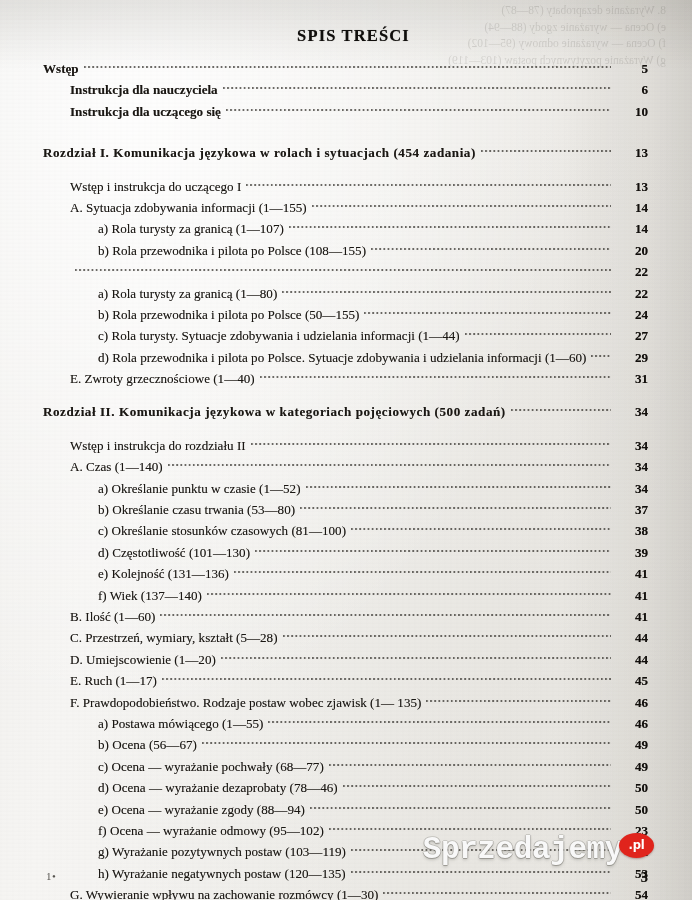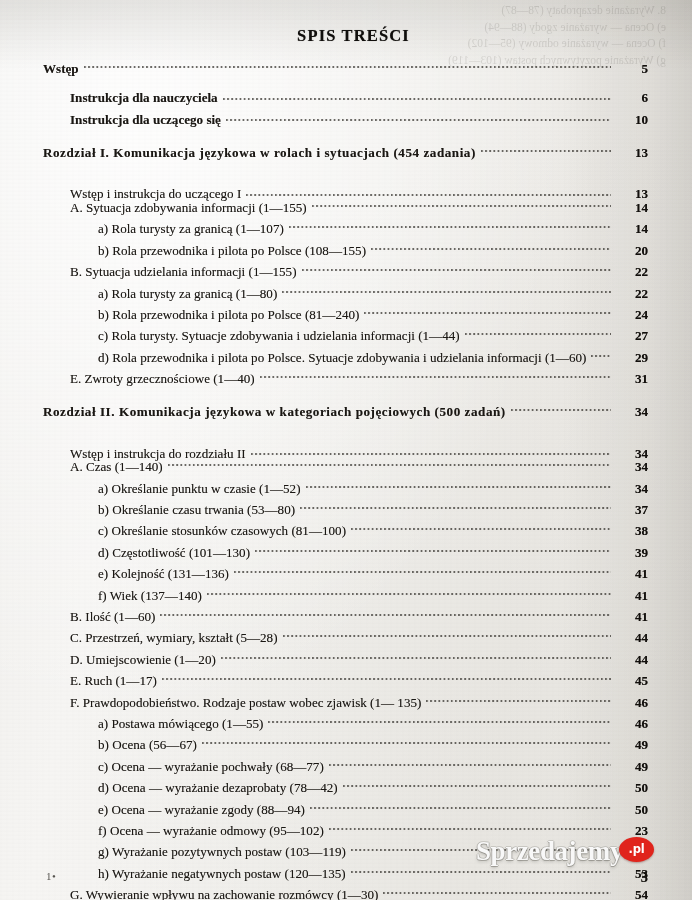--- a/index.html
+++ b/index.html
@@ -124,21 +124,21 @@
     text-align: right;
     font-weight: 700;
     font-size: 13.1px;
     color: #120f0c;
     text-shadow: 0 0 0.6px rgba(18,15,12,0.5);
   }
 
   
   .lv-top   { padding-left: 0px; justify-content: flex-end; }
   .lv-ch    { padding-left: 0px; }
-  .lv-1     { padding-left: 27px; align-items: flex-end; }
+  .lv-1     { padding-left: 27px; }
   .lv-2     { padding-left: 27px; }
   .lv-3     { padding-left: 55px; }
 
   .bold  { font-weight: 700; }
   .chap  { font-weight: 700; letter-spacing: 0.55px; }
 
   
   .gap-lg { height: 20px; }
   .gap-md { height: 12px; }
 
@@ -166,22 +166,22 @@
   #watermark {
     position: absolute;
     right: 38px;
     bottom: 33px;
     display: flex;
     align-items: flex-start;
     pointer-events: none;
     user-select: none;
   }
   #wm-text {
-    font-family: Liberation Serif, serif;
-    font-size: 27px;
+    font-family: Liberation Mono, monospace;
+    font-size: 31px;
     font-weight: 700;
     letter-spacing: -0.4px;
     color: rgba(252,252,252,0.97);
     text-shadow:
       0 1px 0 rgba(120,118,112,0.55),
       0 -1px 0 rgba(150,148,142,0.35),
       1px 0 0 rgba(140,138,132,0.40),
       -1px 0 0 rgba(140,138,132,0.40),
       0 2px 3px rgba(100,98,92,0.30);
   }
@@ -261,31 +261,30 @@
         <span class="label ">a) Rola turysty za granicą (1—107)</span>
         <span class="leader"></span>
         <span class="pg">14</span>
       </div>
       <div class="row lv-3">
         <span class="label ">b) Rola przewodnika i pilota po Polsce (108—155)</span>
         <span class="leader"></span>
         <span class="pg">20</span>
       </div>
       <div class="row lv-2">
-        <span class="label ">B. Sytuacja udzielania informacji (1—155)</span>
         <span class="leader"></span>
         <span class="pg">22</span>
       </div>
       <div class="row lv-3">
         <span class="label ">a) Rola turysty za granicą (1—80)</span>
         <span class="leader"></span>
         <span class="pg">22</span>
       </div>
       <div class="row lv-3">
-        <span class="label ">b) Rola przewodnika i pilota po Polsce (81—240)</span>
+        <span class="label ">b) Rola przewodnika i pilota po Polsce (50—155)</span>
         <span class="leader"></span>
         <span class="pg">24</span>
       </div>
       <div class="row lv-3">
         <span class="label ">c) Rola turysty. Sytuacje zdobywania i udzielania informacji (1—44)</span>
         <span class="leader"></span>
         <span class="pg">27</span>
       </div>
       <div class="row lv-3">
         <span class="label ">d) Rola przewodnika i pilota po Polsce. Sytuacje zdobywania i udzielania informacji (1—60)</span>
@@ -378,21 +377,21 @@
         <span class="label ">b) Ocena (56—67)</span>
         <span class="leader"></span>
         <span class="pg">49</span>
       </div>
       <div class="row lv-3">
         <span class="label ">c) Ocena — wyrażanie pochwały (68—77)</span>
         <span class="leader"></span>
         <span class="pg">49</span>
       </div>
       <div class="row lv-3">
-        <span class="label ">d) Ocena — wyrażanie dezaprobaty (78—42)</span>
+        <span class="label ">d) Ocena — wyrażanie dezaprobaty (78—46)</span>
         <span class="leader"></span>
         <span class="pg">50</span>
       </div>
       <div class="row lv-3">
         <span class="label ">e) Ocena — wyrażanie zgody (88—94)</span>
         <span class="leader"></span>
         <span class="pg">50</span>
       </div>
       <div class="row lv-3">
         <span class="label ">f) Ocena — wyrażanie odmowy (95—102)</span>

